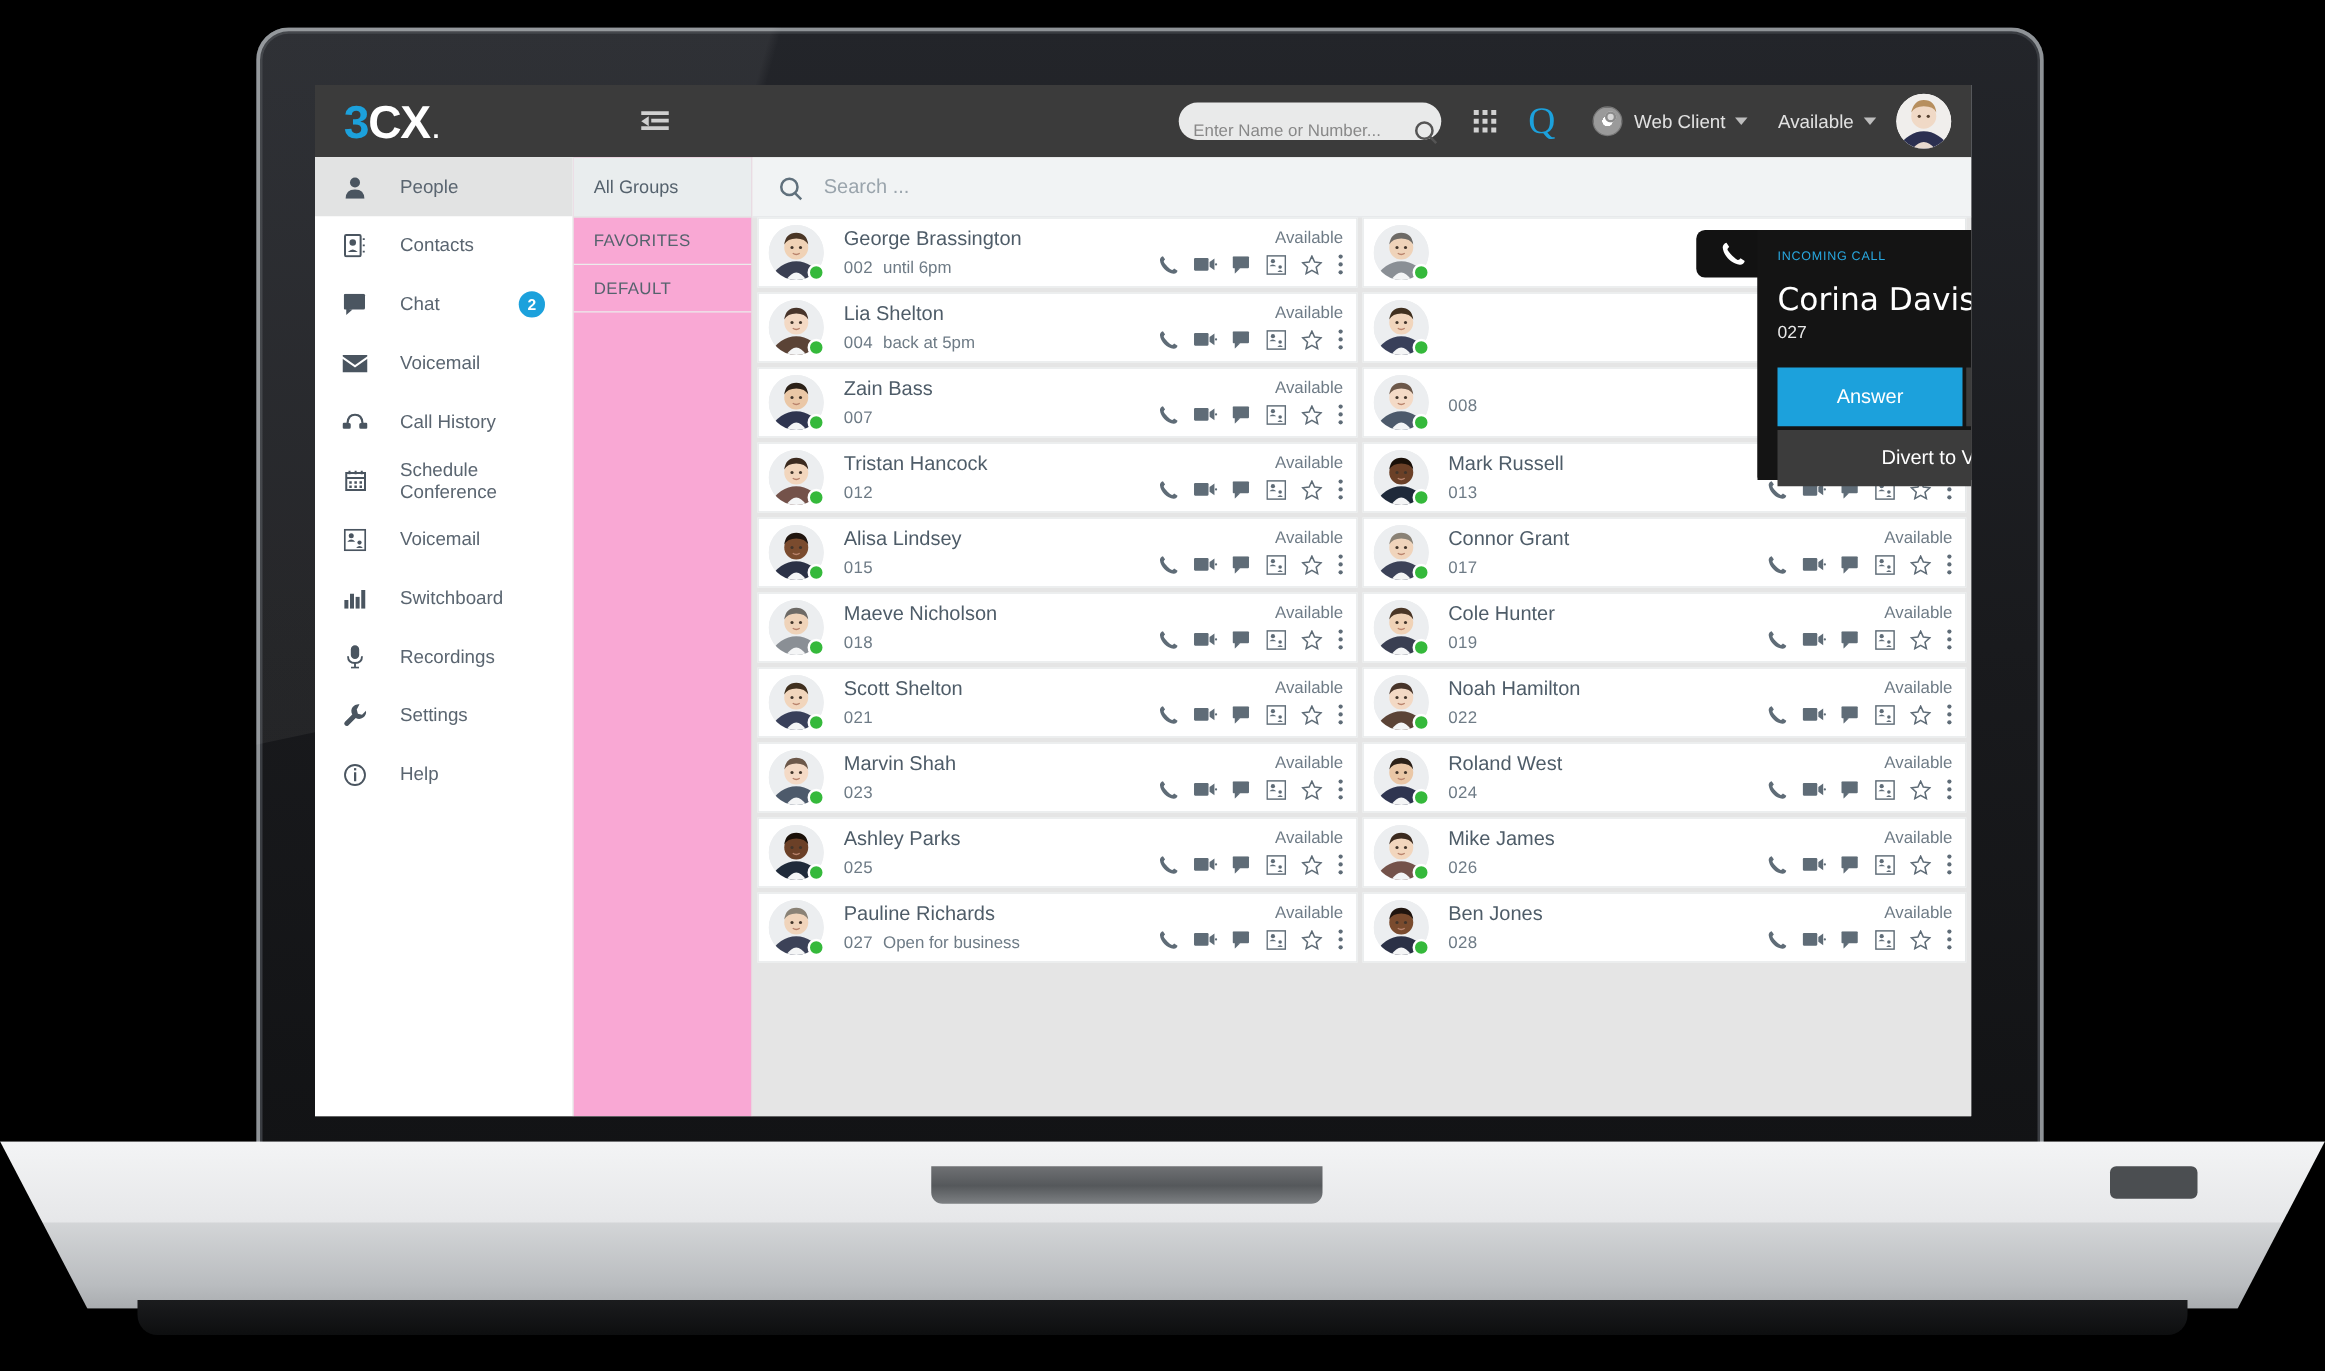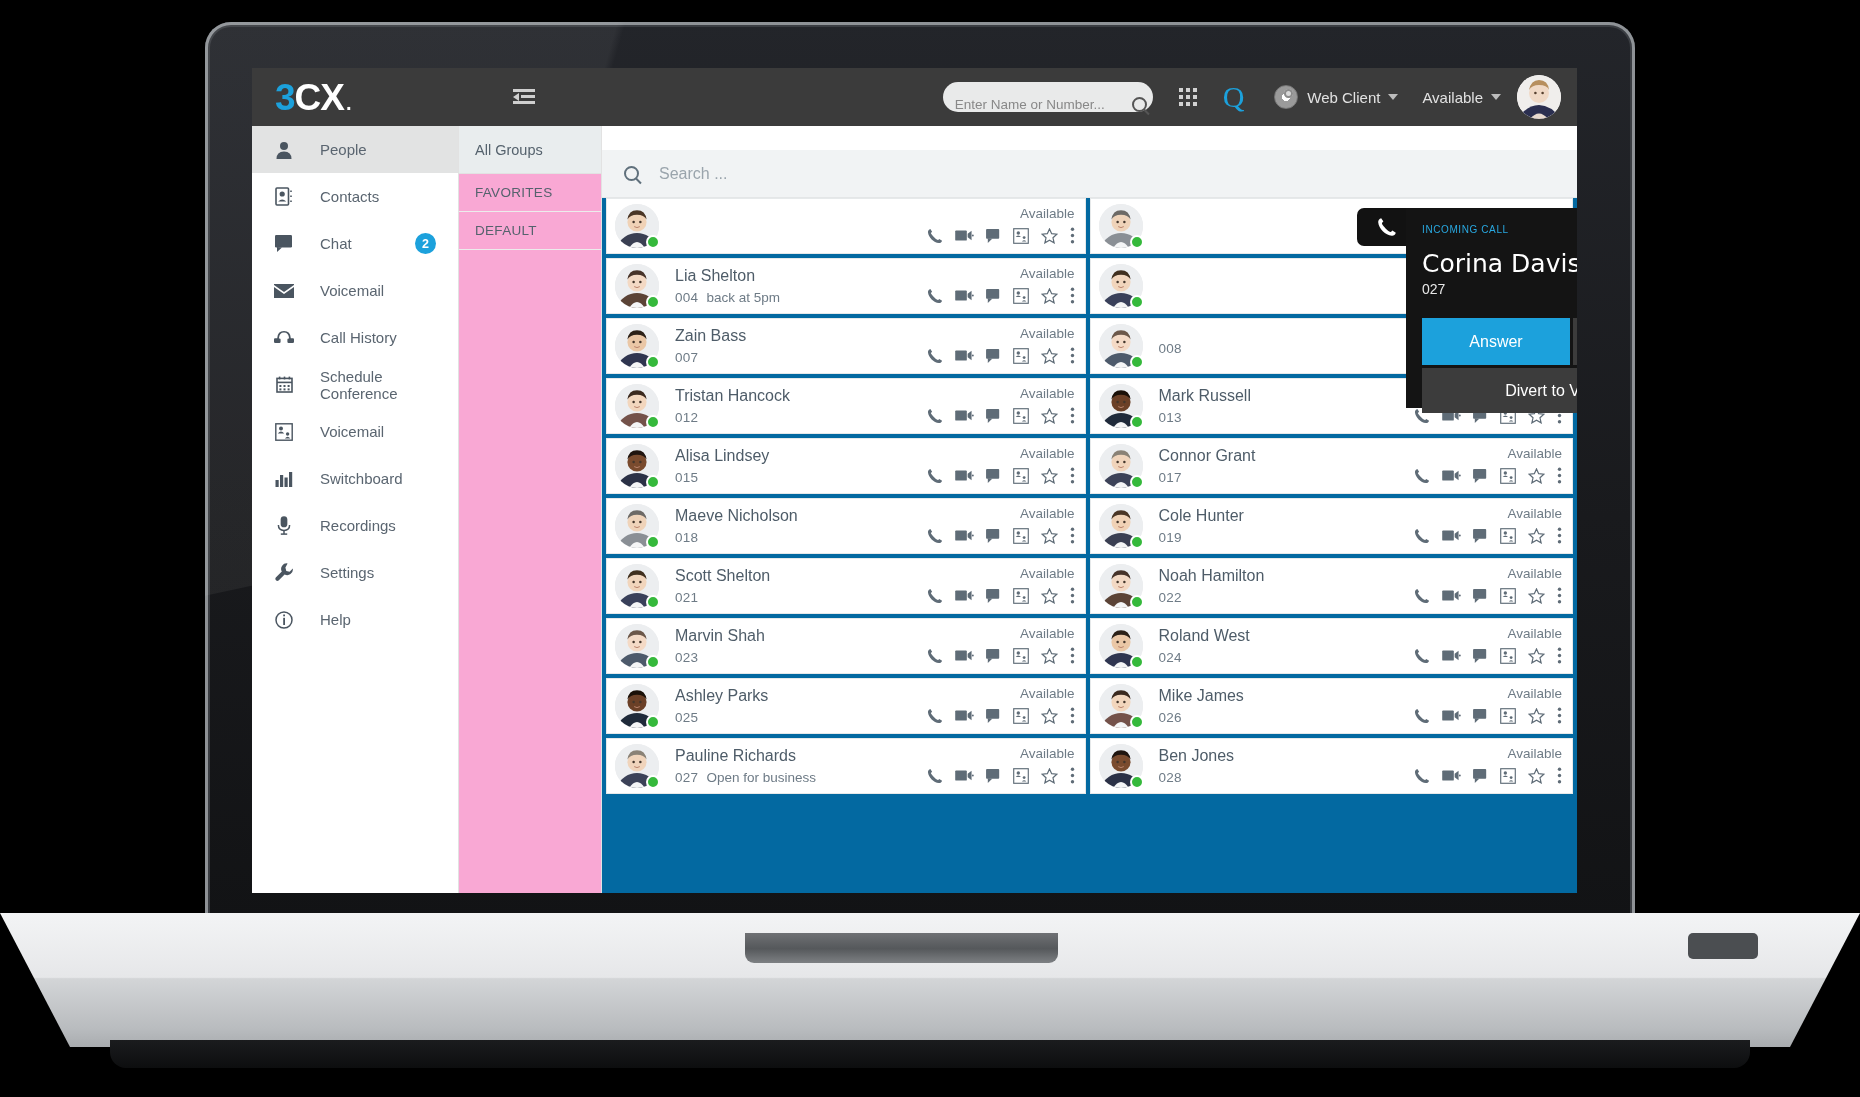--- a/index.html
+++ b/index.html
@@ -116,21 +116,21 @@
     background:#1ca1dc; color:#fff; font-size:12.5px; font-weight:bold;
     display:flex; align-items:center; justify-content:center; padding:0 6px;
   }
 
   .groupcol{ width:143px; background:#f9a8d4; border-right:1px solid #e2e2e2; }
   .group-head{ height:48px; display:flex; align-items:center; padding-left:16px;
     background:#e9edee; color:#55626d; font-size:14.5px; border-bottom:1px solid #e2e2e2; cursor:pointer;}
   .group-item{ height:38px; display:flex; align-items:center; padding-left:16px;
     color:#55626d; font-size:13.5px; border-bottom:1px solid #ececec; cursor:pointer; letter-spacing:.3px;}
 
-  .listcol{ flex:1; background:#0369a1; position:relative;margin-top:24px; }
+  .listcol{ flex:1; background:#e5e5e5; position:relative; }
   .listsearch{
     height:48px; background:#f1f3f4; display:flex; align-items:center; padding-left:22px;
     border-bottom:1px solid #e4e6e7;
   }
   .listsearch .mag{ border-color:#60707c; }
   .listsearch .mag:after{ background:#60707c; }
   .listsearch input{
     border:0;background:transparent;outline:none;margin-left:20px;font-size:16px;color:#6a7680;
     width:420px; font-family:"Liberation Sans", sans-serif;
   }
@@ -412,20 +412,24 @@
     <rect width="44" height="44" fill="#eceef0"></rect>
     <path d="M0 44 Q9 29 22 29 Q35 29 44 44 Z" fill="#3a3f52"></path>
     <path d="M14 44 Q22 32 30 44 Z" fill="#f4f5f6"></path>
     <circle cx="22" cy="18" r="9.6" fill="#f0d2b6"></circle>
     <path d="M12.4 15.6 Q13.6 6.2 22 6.2 Q30.4 6.2 31.6 15.6 Q29 10.8 22 10.8 Q15 10.8 12.4 15.6 Z" fill="#4a3626"></path>
     <circle cx="18.6" cy="18" r="1.25" fill="#42352b"></circle>
     <circle cx="25.4" cy="18" r="1.25" fill="#42352b"></circle>
     <path d="M19.2 22.6 Q22 24.6 24.8 22.6" stroke="#b9836c" stroke-width="1" fill="none"></path>
   </svg></span>
         <span class="dot"></span>
+      </div>
+      <div class="cinfo">
+        <div class="cname">George Brassington</div>
+        <div class="csub"><span class="ext">002</span><span class="note">until 6pm</span></div>
       </div>
       <div class="cright">
         <div class="cstatus">Available</div>
         <div class="cicons">
                     <span>
                       <svg width="16" height="16" viewBox="0 0 20 20" fill="currentColor">
                         <path d="M4.2 1.2 C2.4 1.6 1 3.4 1.2 5.2 C1.8 11.6 8.4 18.2 14.8 18.8 C16.6 19 18.4 17.6 18.8 15.8 L15.4 13.6 C14.6 14.6 13.8 15.4 12.8 14.8 C10.4 13.4 6.6 9.6 5.2 7.2 C4.6 6.2 5.4 5.4 6.4 4.6 Z"></path>
                       </svg>
                     </span>
                     <span>

